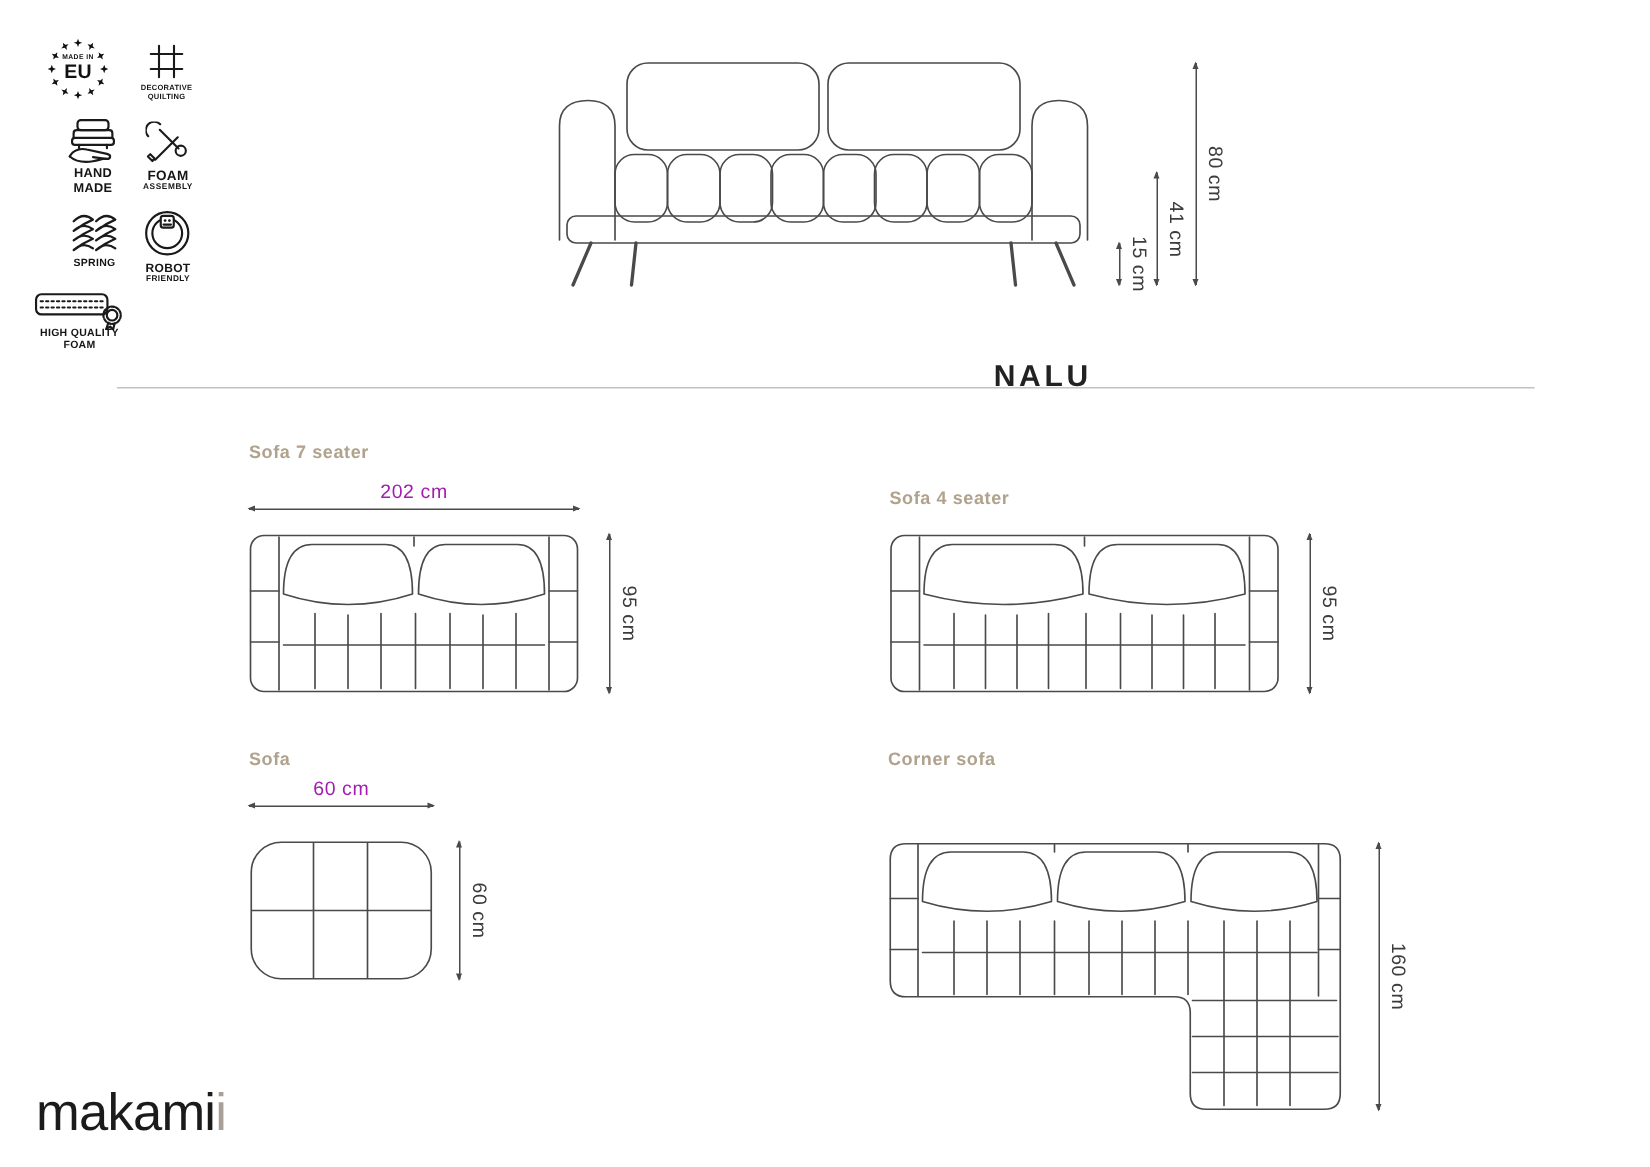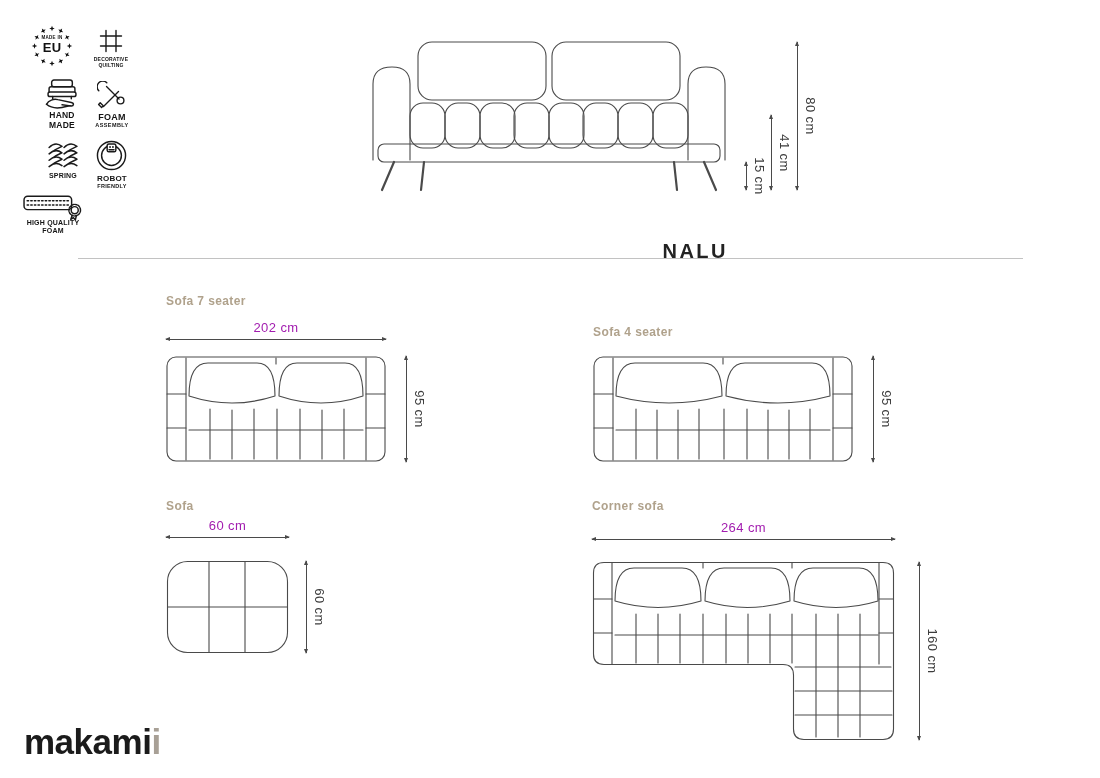--- a/index.html
+++ b/index.html
@@ -35,21 +35,21 @@
   .vdim .dline::after{content:"";position:absolute;bottom:-1px;left:-2px;
         border-left:2.5px solid transparent;border-right:2.5px solid transparent;border-top:5px solid #4a4a4a;}
   .vdim .dlbl{position:absolute;left:11px;top:50%;transform:translateY(-50%);
         writing-mode:vertical-rl;font-size:13px;color:#3c3c3c;letter-spacing:.4px;white-space:nowrap;}
 
   .variant-label{position:absolute;font-size:12px;font-weight:600;letter-spacing:.4px;color:#b0a28c;}
   .product-title{position:absolute;text-align:right;font-size:20px;font-weight:600;
         letter-spacing:2.5px;color:#222;margin-top:41px;}
   .divider{position:absolute;left:78px;top:258px;width:945px;border-top:1px solid #c2c2c2;}
 
-  .logo{position:absolute;left:24px;top:722px;font-size:35px;font-weight:700;
+  .logo{position:absolute;left:24px;top:722px;font-size:35px;font-weight:400;
         letter-spacing:-.5px;color:#1b1b1b;}
   .logo .accent{color:#a8a096;}
 </style>
 </head>
 <body>
 
 <div class="sheet">
 
   <div class="abs" style="left:0;top:0;width:180px;height:250px;">
 
@@ -226,24 +226,20 @@
     <rect x="1.5" y="1.5" width="120" height="91" rx="20"></rect>
     <path d="M43 2 V92 M79 2 V92"></path>
     <path d="M2 47 H121"></path>
   </svg>
   <div class="vdim" style="left:301px;top:561px;height:92px;">
     <div class="dline"></div>
       <span class="dlbl">60 cm</span>
   </div>
 
   <div class="variant-label" style="left:592px;top:499px;">Corner sofa</div>
-  <div class="hdim" style="left:592px;top:516px;width:303px;">
-    <span class="dlbl">264 cm</span>
-      <div class="dline"></div>
-  </div>
   <svg class="abs lineart" style="left:592px;top:561px;" width="303" height="180" viewBox="0 0 303 180">
     <path d="M12 1.5 L291 1.5 Q301.5 1.5 301.5 12 L301.5 168 Q301.5 178.5 291 178.5 L212 178.5 Q201.5 178.5 201.5 168 L201.5 114 Q201.5 103.5 191 103.5 L12 103.5 Q1.5 103.5 1.5 93 L1.5 12 Q1.5 1.5 12 1.5 Z"></path>
     <path d="M20 2 V103 M287 2 V103"></path>
     <path d="M1.5 38 H20 M1.5 72 H20 M287 38 H301.5 M287 72 H301.5"></path>
     <path d="M111 2 V7 M200 2 V7"></path>
     <path d="M23 40 Q23 7 42 7 L90 7 Q109 7 109 40 Q66 53 23 40 Z"></path>
     <path d="M113 40 Q113 7 132 7 L179 7 Q198 7 198 40 Q155 53 113 40 Z"></path>
     <path d="M202 40 Q202 7 221 7 L267 7 Q286 7 286 40 Q244 53 202 40 Z"></path>
     <path d="M23 74 H286"></path>
     <path d="M44 53 V102 M66 53 V102 M88 53 V102 M111 53 V102 M134 53 V102 M156 53 V102 M178 53 V102 M200 53 V102"></path>

